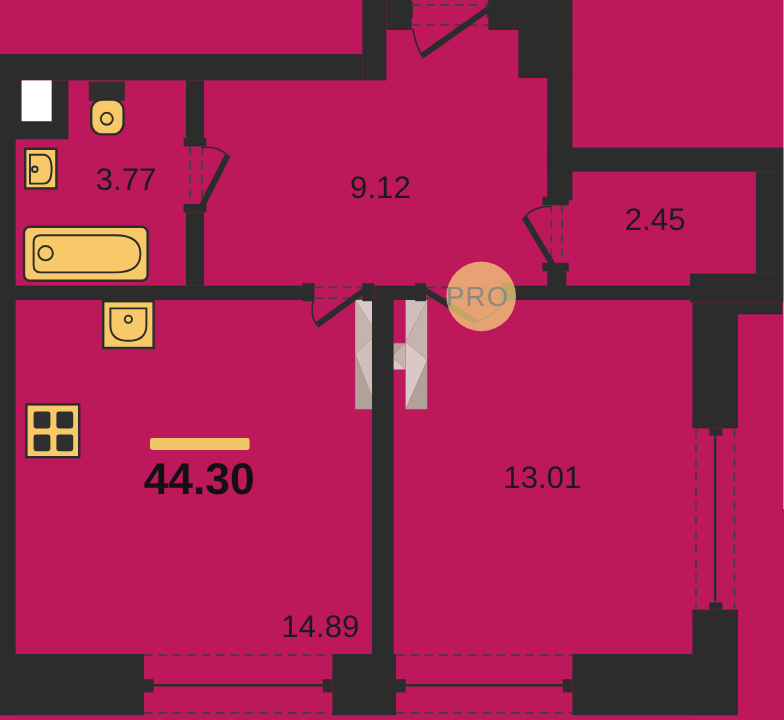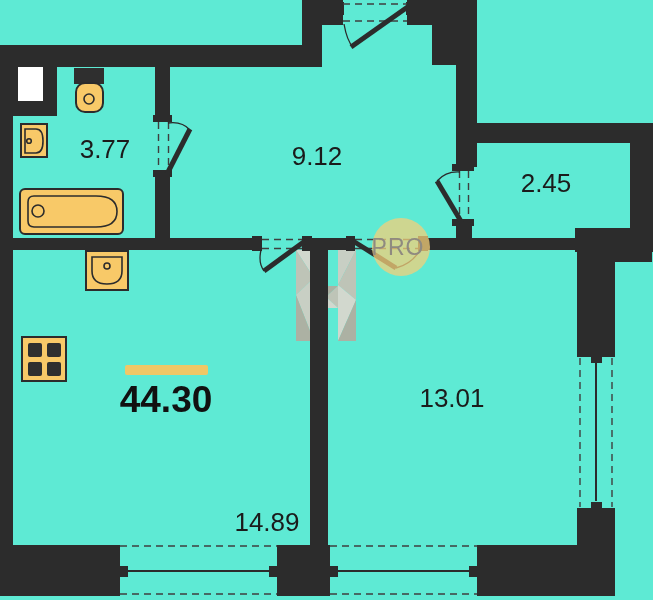--- a/index.html
+++ b/index.html
@@ -1,17 +1,17 @@
 <!DOCTYPE html>
 <html style="--wall: #2c2c2c; --fixture-fill: #f8c968; --fixture-stroke: #2c2c2c; --accent-bar: #f0c766; --badge-fill: #f4cf79; --badge-text: #8f8a80; --label-text: #1b1b1b;"><head>
 <meta charset="utf-8">
 <style>
   html,body{margin:0;padding:0;background:#ffffff;}
   body{font-family:"Liberation Sans",sans-serif;}
-  .canvas{position:relative;width:653px;height:600px;background:#5eead4;overflow:hidden;}
+  .canvas{position:relative;width:653px;height:600px;background:#be185d;overflow:hidden;}
   svg{display:block;}
 
   
   .wall{fill:var(--wall,#2c2c2c);}
   .niche{fill:#ffffff;}
   .dash{fill:none;stroke:#3f3f3f;stroke-width:1.4;stroke-dasharray:7 5;}
   .winline{fill:none;stroke:var(--wall,#2c2c2c);stroke-width:2;}
   .arc{fill:none;stroke:#2a2a2a;stroke-width:1.3;}
   .panel{stroke:var(--wall,#2c2c2c);stroke-width:5;}
 

